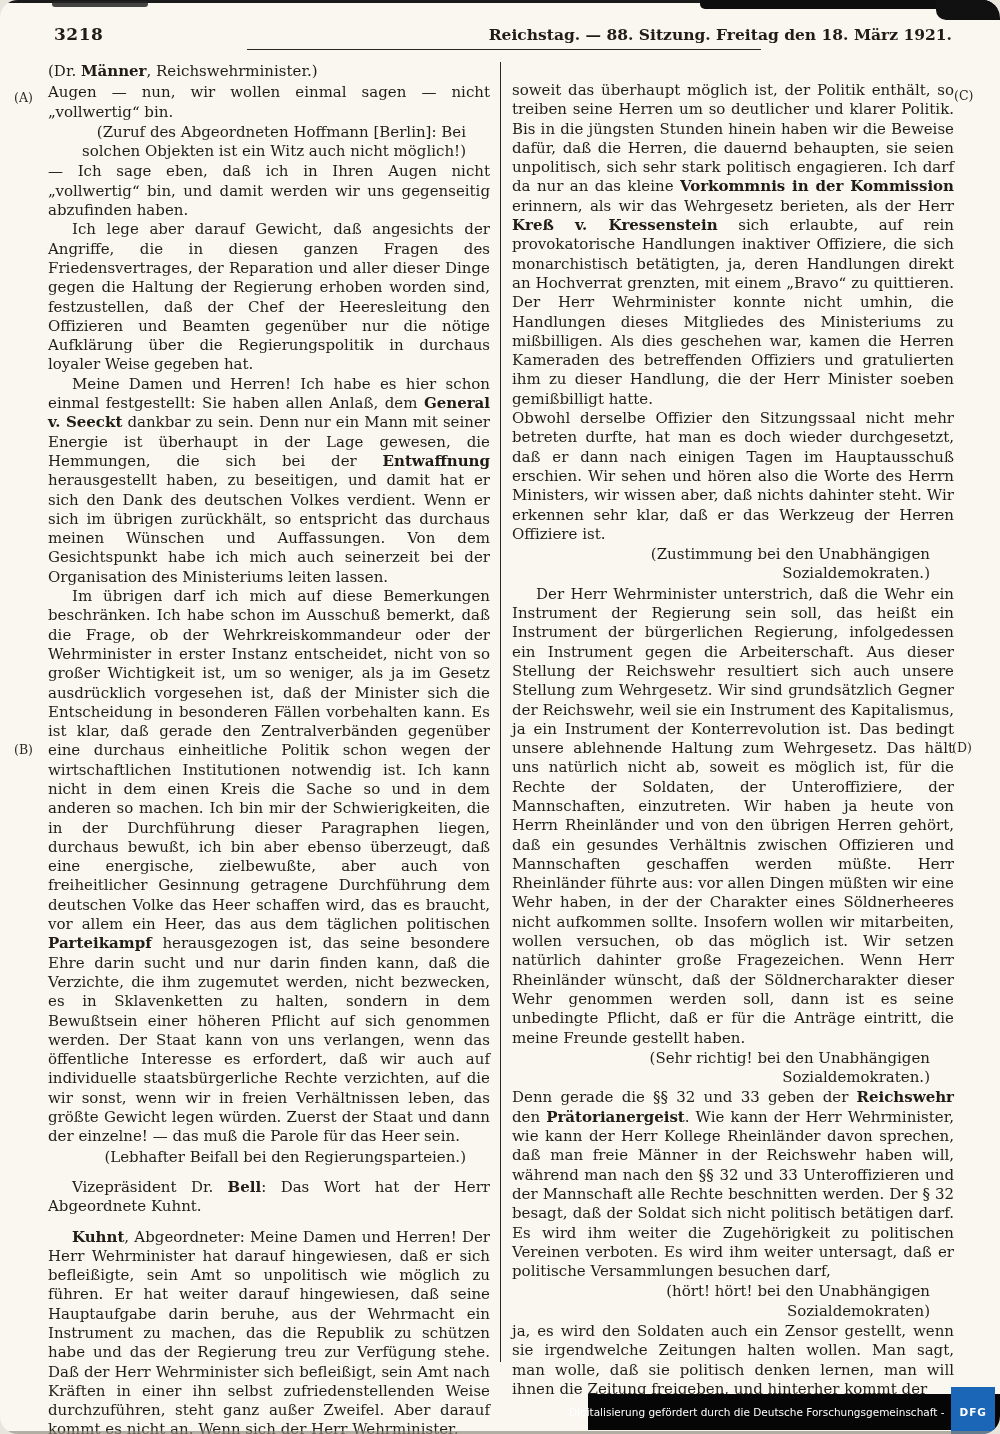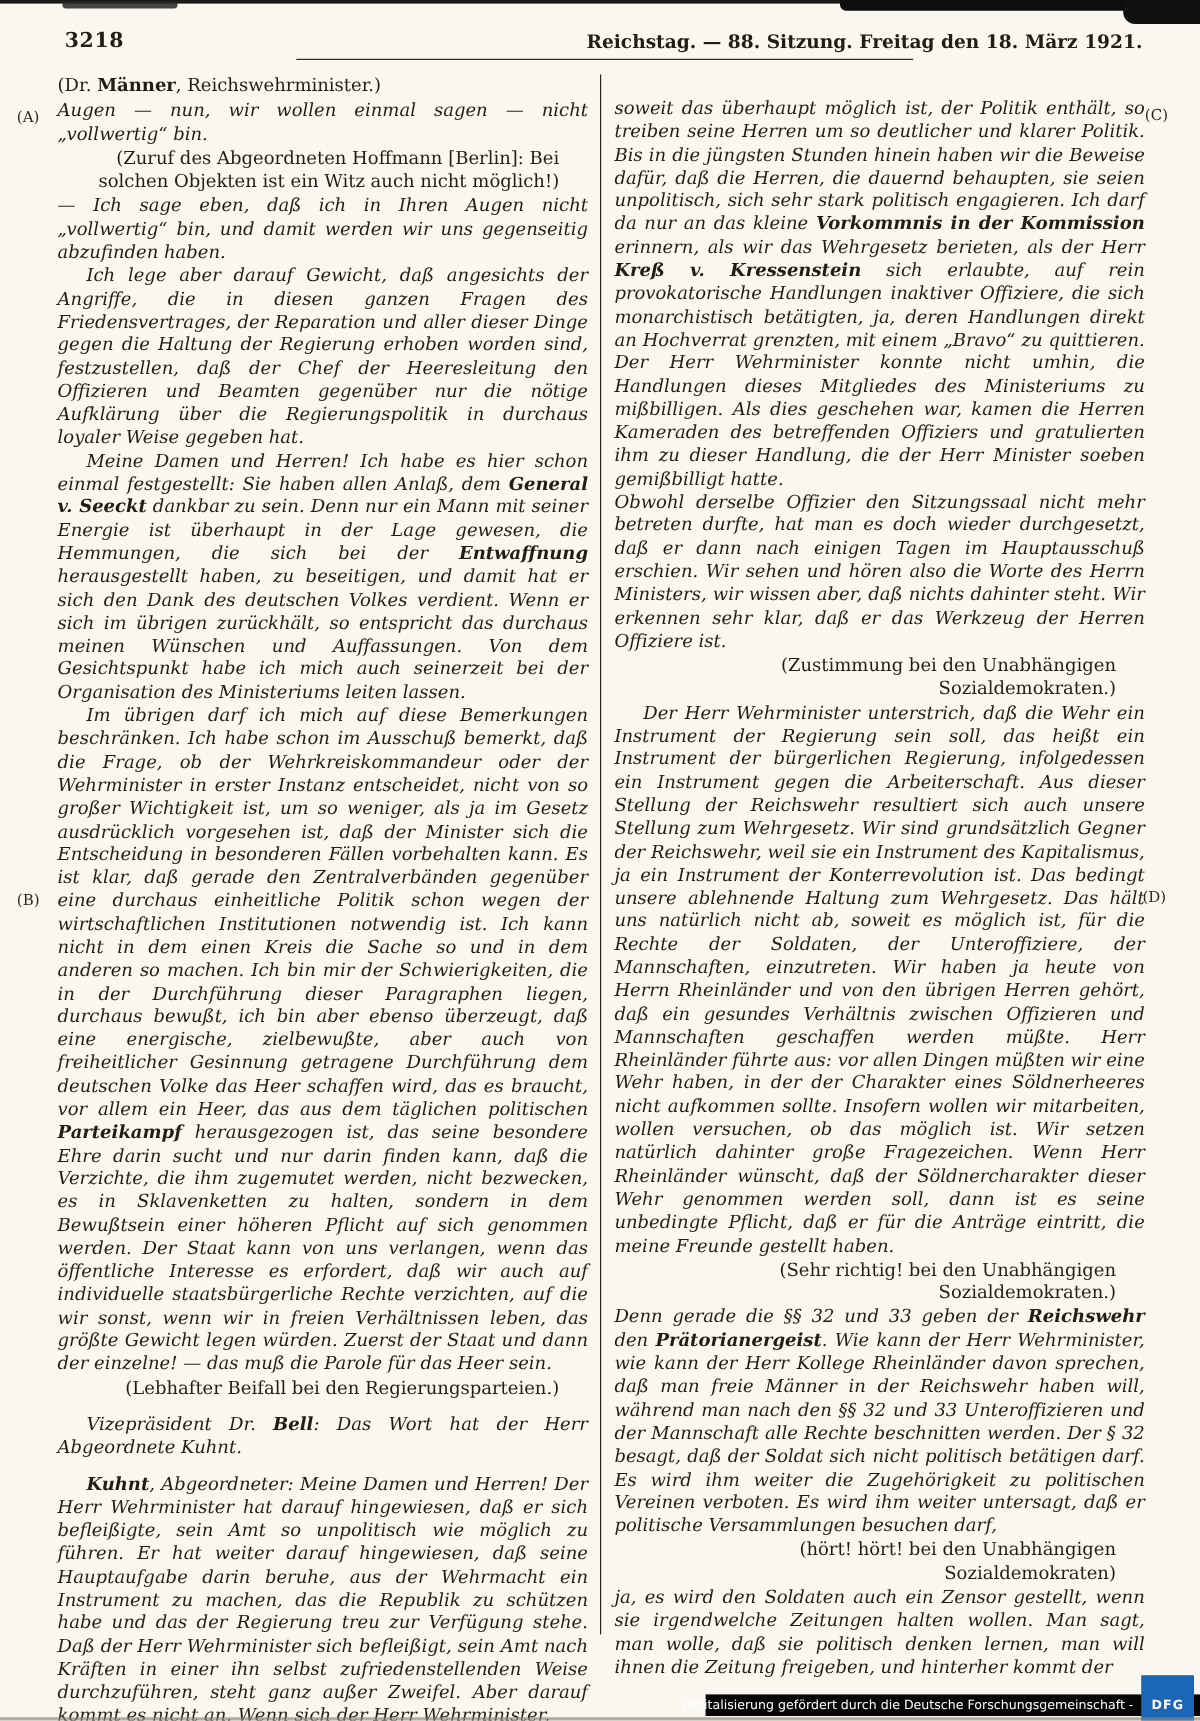--- a/index.html
+++ b/index.html
@@ -1,49 +1,49 @@
 <!DOCTYPE html>
 <html lang="de"><head>
 <meta charset="utf-8">
 <style>
   html,body{margin:0;padding:0;background:#e8e5dd;}
   .page{position:relative;width:1000px;height:1434px;background:#f9f7f0;overflow:hidden;
-        font-family:"DejaVu Serif", serif;color:#221c15;}
+        font-family:"DejaVu Serif", serif;color:#221c15;border-radius:18px;}
   
   .top-line{position:absolute;top:0;left:0;right:0;height:3px;background:#1a1a1a;}
   .blob-tr{position:absolute;top:0;right:0;width:300px;height:9px;background:#0e0e0e;border-radius:0 0 0 5px;}
   .corner-tr{position:absolute;top:0;right:0;width:64px;height:20px;background:#111;border-radius:0 0 0 10px;}
   .blob-tl{position:absolute;top:1px;left:52px;width:96px;height:6px;background:#242424;border-radius:3px;opacity:.85;}
   .bottom-edge{position:absolute;left:0;right:0;bottom:0;height:3px;background:#8d8779;opacity:.65;}
 
   .header{position:absolute;top:24px;left:48px;right:48px;height:22px;}
   .pagenum{position:absolute;left:6px;top:0;font-weight:bold;font-size:17px;letter-spacing:.5px;}
   .htitle{position:absolute;left:0;right:0;top:1px;text-align:right;font-weight:bold;font-size:15.5px;}
   .header-rule{position:absolute;top:49px;left:247px;width:514px;height:1px;background:#2b261f;}
 
   .col-divider{position:absolute;top:62px;left:500px;width:1px;height:1300px;background:#2b261f;}
 
   .col{position:absolute;width:442px;text-align:justify;font-size:15px;line-height:19.3px;
        hyphens:auto;-webkit-hyphens:auto;}
   .col-left{left:48px;top:62px;}
   .col-right{left:512px;top:81px;}
   .col p{margin:0;}
   .runhead{text-indent:0;margin:0 0 2px 0 !important;}
-  .para{text-indent:1.6em;font-style:italic;}
+  .para{text-indent:1.6em;}
   .noindent{text-indent:0 !important;}
   .stage{text-align:right;text-indent:0 !important;padding:0 1.6em;margin:1px 0 !important;}
   .speaker{margin-top:11px !important;}
 
   .marker{position:absolute;font-size:12.5px;color:#2b261f;font-family:"DejaVu Serif",serif;}
   .m-a{left:14px;top:90px;}
   .m-b{left:14px;top:742px;}
   .m-c{left:954px;top:88px;}
   .m-d{left:952px;top:740px;}
 
-  .footer-bar{position:absolute;left:588px;right:0;bottom:4px;height:18px;background:#060606;
+  .footer-bar{position:absolute;left:588px;right:0;bottom:4px;height:36px;background:#060606;
               display:flex;align-items:center;justify-content:flex-end;gap:7px;padding:0 5px;
               font-family:"DejaVu Sans", sans-serif;}
   .footer-text{color:#ffffff;font-size:10.5px;white-space:nowrap;}
   .dfg-logo{background:#1b66b6;color:#ffffff;font-weight:bold;font-size:10.5px;
             padding:20px 8px;letter-spacing:1px;line-height:1;}
 </style>
 </head>
 <body>
 
 <div class="page">

